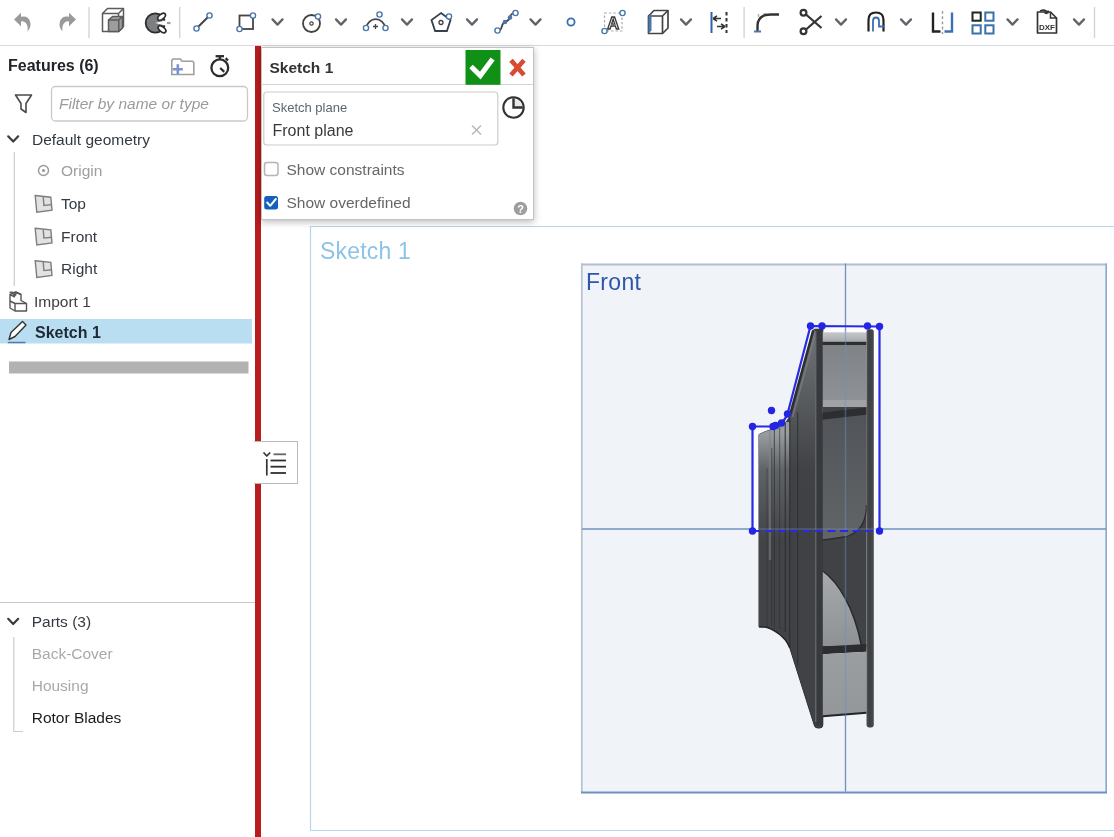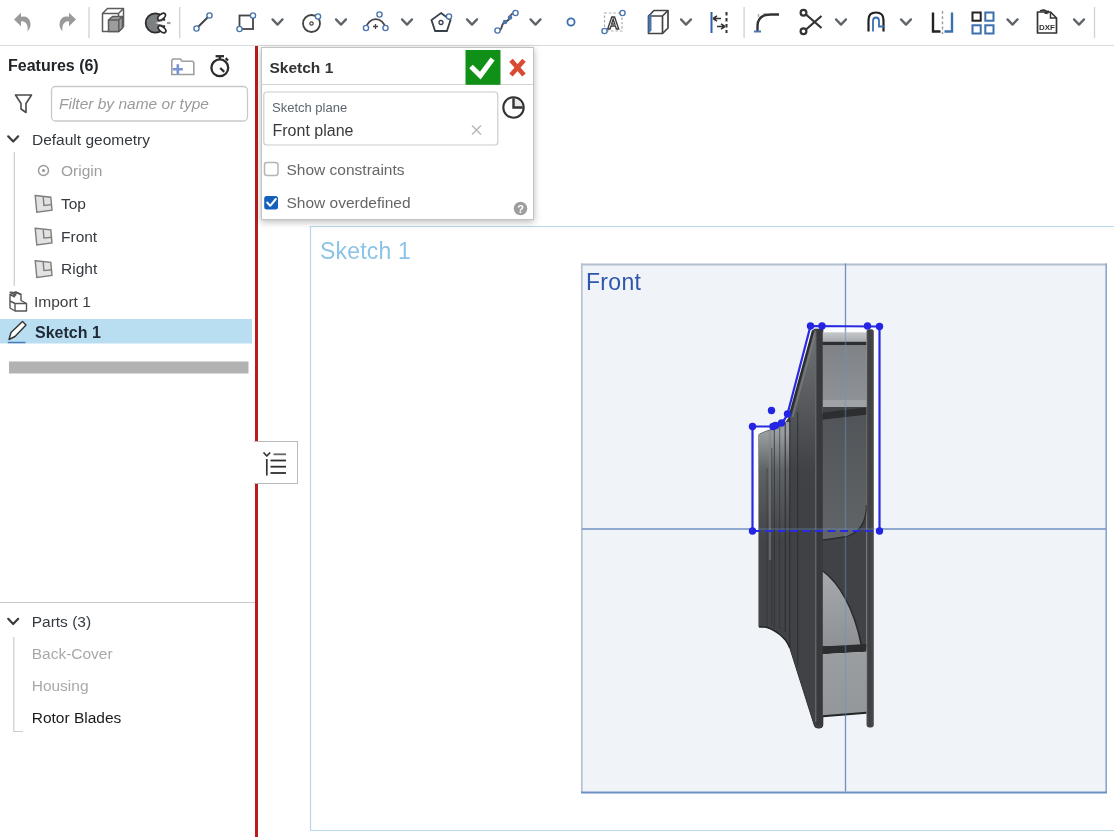--- a/index.html
+++ b/index.html
@@ -1,21 +1,21 @@
 <!DOCTYPE html>
 <html><head>
 <meta charset="utf-8">
 <style>
   html,body{margin:0;padding:0;}
   body{width:1114px;height:837px;position:relative;overflow:hidden;background:#fff;
        font-family:"Liberation Sans",sans-serif;}
   #toolbar{position:absolute;left:0;top:0;width:1114px;height:45px;background:#fff;
            border-bottom:1px solid #dadada;}
   #leftpanel{position:absolute;left:0;top:46px;width:255px;height:791px;background:#fff;
-             border-right:3px solid #b91c1c;}
+             border-right:6px solid #b91c1c;}
   #canvas{position:absolute;left:256px;top:46px;width:858px;height:791px;}
   #tab{position:absolute;left:254px;top:441px;width:43px;height:41px;background:#fff;
        border:1px solid #bbb;border-left:none;z-index:5;}
   #dialog{position:absolute;left:261px;top:47px;width:271px;height:171px;background:#fff;
           border:1px solid #c3c3c3;box-shadow:0 2px 7px rgba(0,0,0,0.28);z-index:10;}
 </style>
 </head>
 <body>
 <div id="canvas">
 <svg width="858" height="791" viewBox="256 46 858 791">

